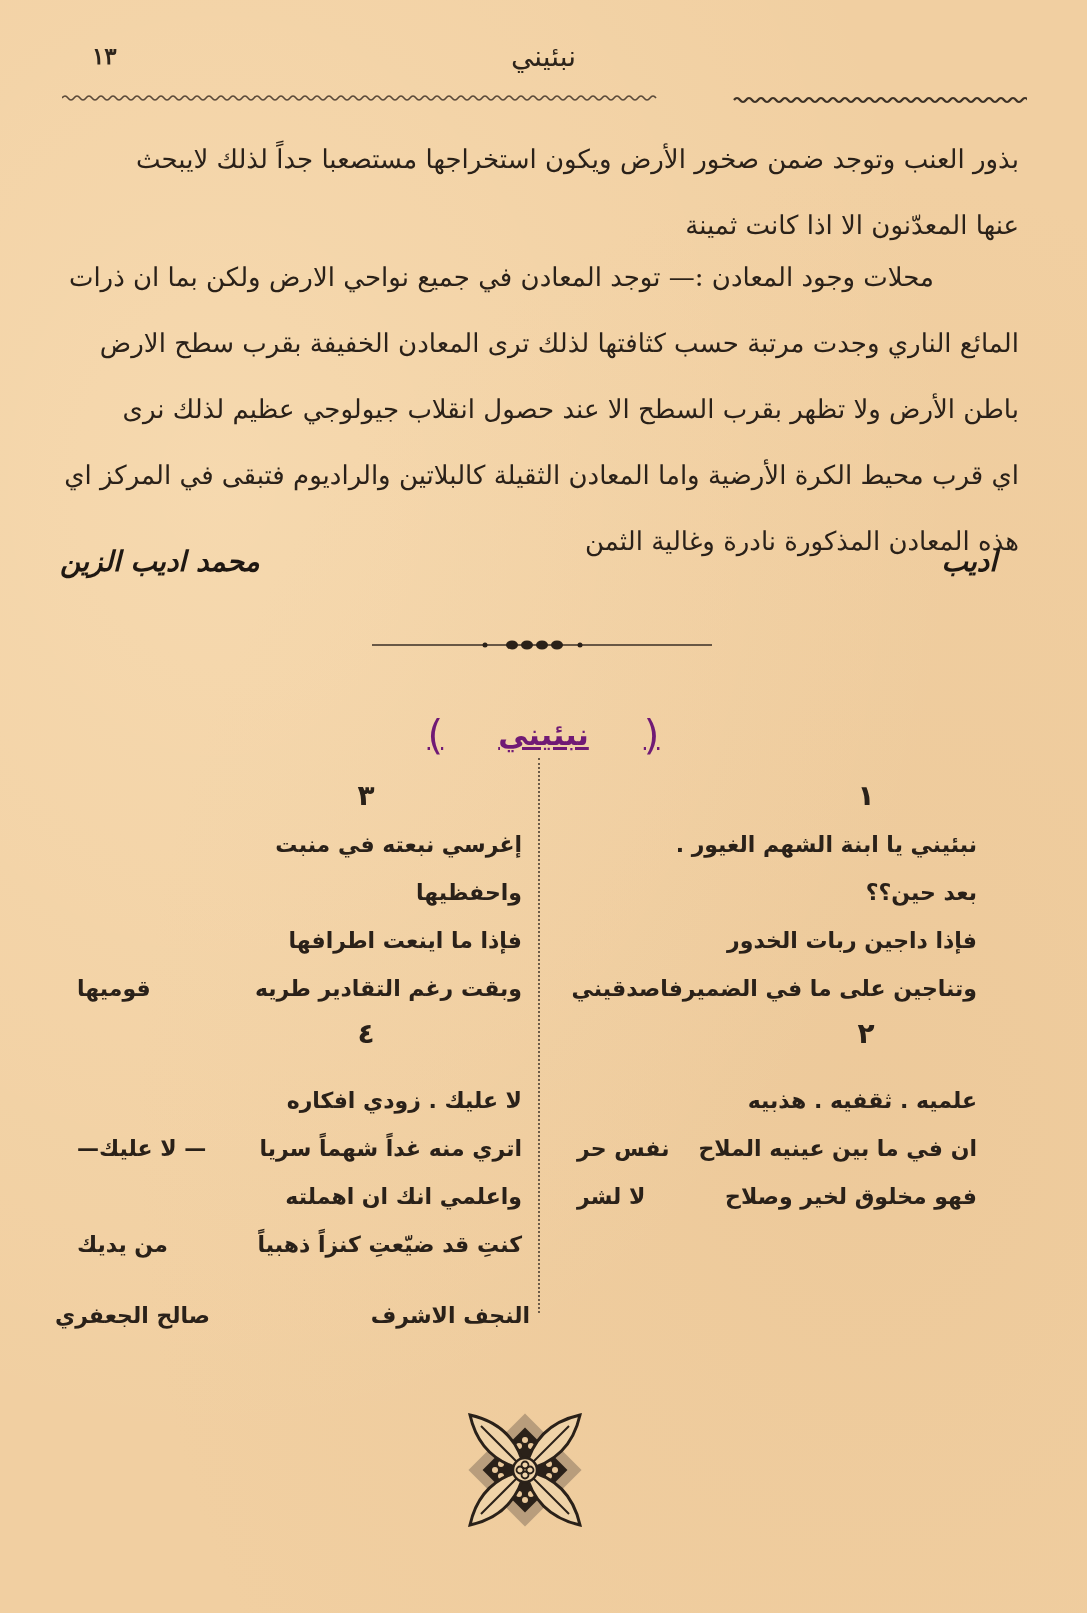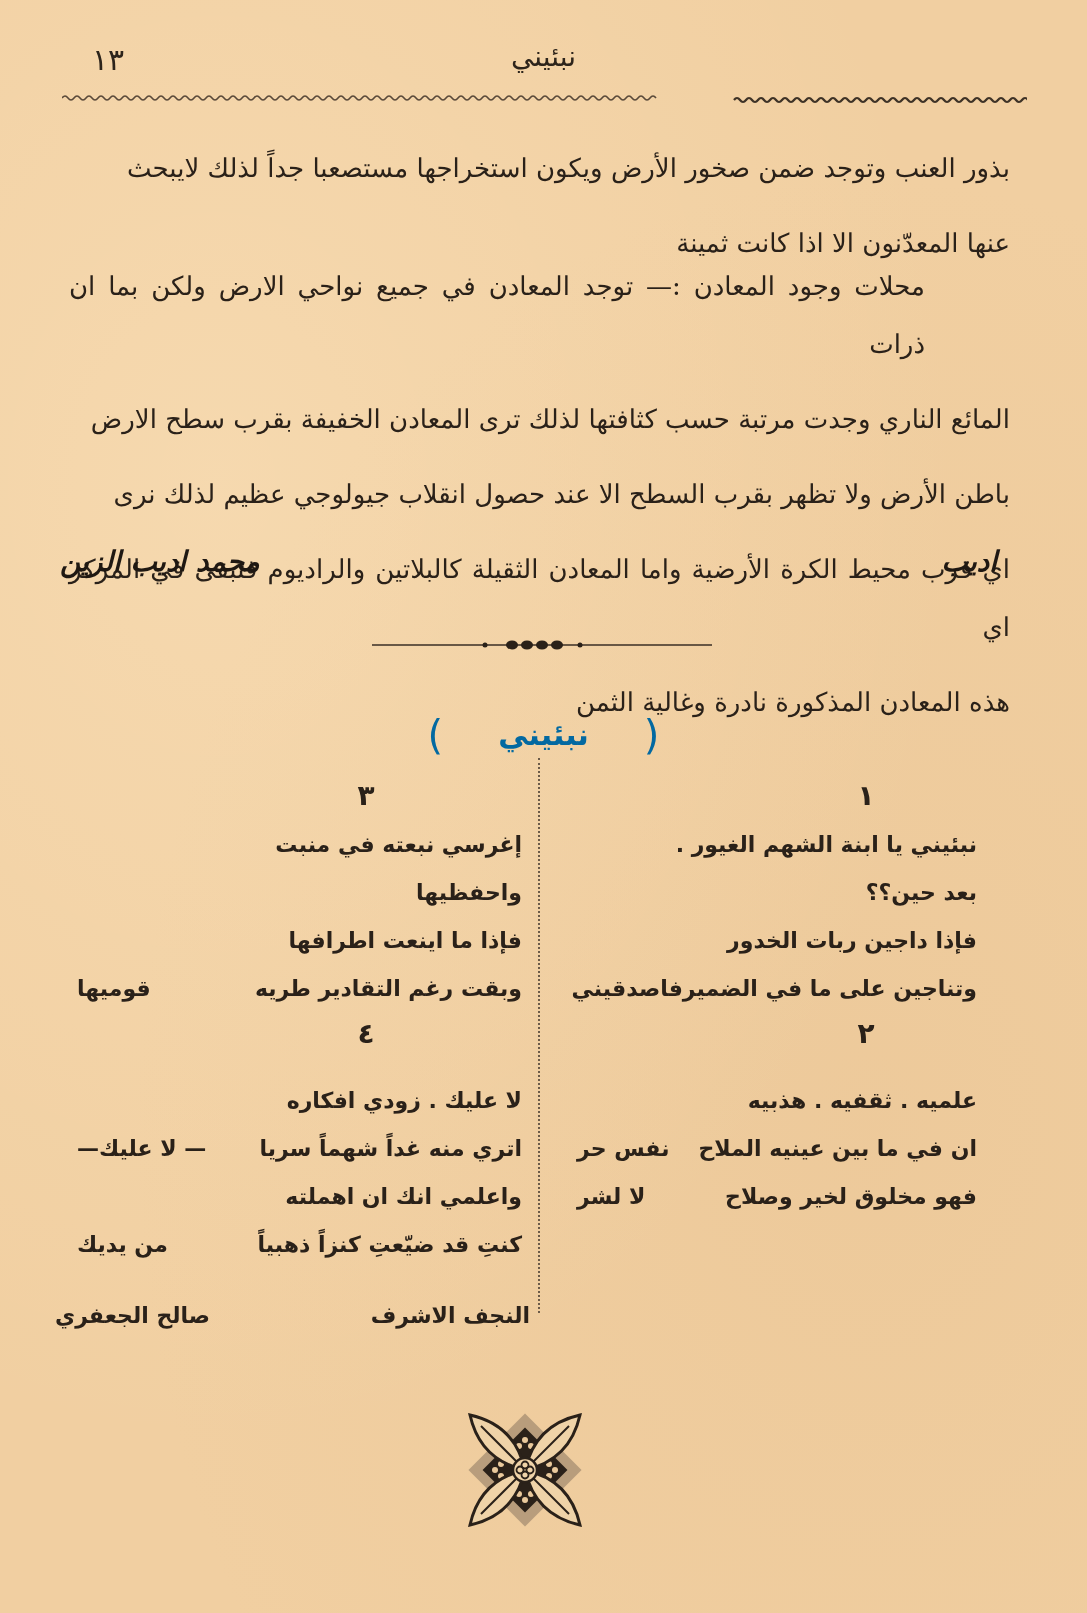--- a/index.html
+++ b/index.html
@@ -17,23 +17,24 @@
       font-family: "DejaVu Sans", sans-serif;
       position: relative;
       overflow: hidden;
     }
     .page { position: absolute; inset: 0; }
 
     
     .page-number {
       position: absolute;
       left: 92px; top: 42px;
-      font-size: 30px;
+      font-size: 23px;
       font-family: "DejaVu Serif", serif;
       color: #2d241b;
+      font-weight: bold;
     }
     .running-title {
       position: absolute;
       left: 0; right: 0; top: 40px;
       text-align: center;
       font-size: 28px;
       font-family: "DejaVu Sans", sans-serif;
       color: #2d241b;
     }
     .header-rule {
@@ -48,21 +49,21 @@
       right: 60px; left: 52px;
       direction: rtl;
       text-align: justify;
       text-align-last: right;
       font-family: "DejaVu Serif", serif;
       font-size: 26px;
       color: #2a2119;
       line-height: 58px;
       margin: 0;
     }
-    .prose p { margin: 17px; }
+    .prose p { margin: 8px; }
     .prose .indent { padding-right: 85px; }
     .p1 { top: 122px; }
     .p2 { top: 240px; }
 
     .sig-row {
       position: absolute;
       top: 545px;
       left: 60px; right: 90px;
       direction: rtl;
       display: flex;
@@ -82,21 +83,22 @@
 
     
     .poem-title {
       position: absolute;
       left: 0; right: 0; top: 712px;
       text-align: center;
       font-family: "DejaVu Sans", sans-serif;
       font-weight: bold;
       font-size: 30px;
       direction: rtl;
-      color: #0369a1;
+      color: #701a75;
+      text-decoration: underline;
     }
     .poem-title .paren {
       font-weight: normal;
       font-size: 40px;
       margin: 0 55px;
       vertical-align: -4px;
     }
     .column-divider {
       position: absolute;
       left: 538px; top: 758px;

